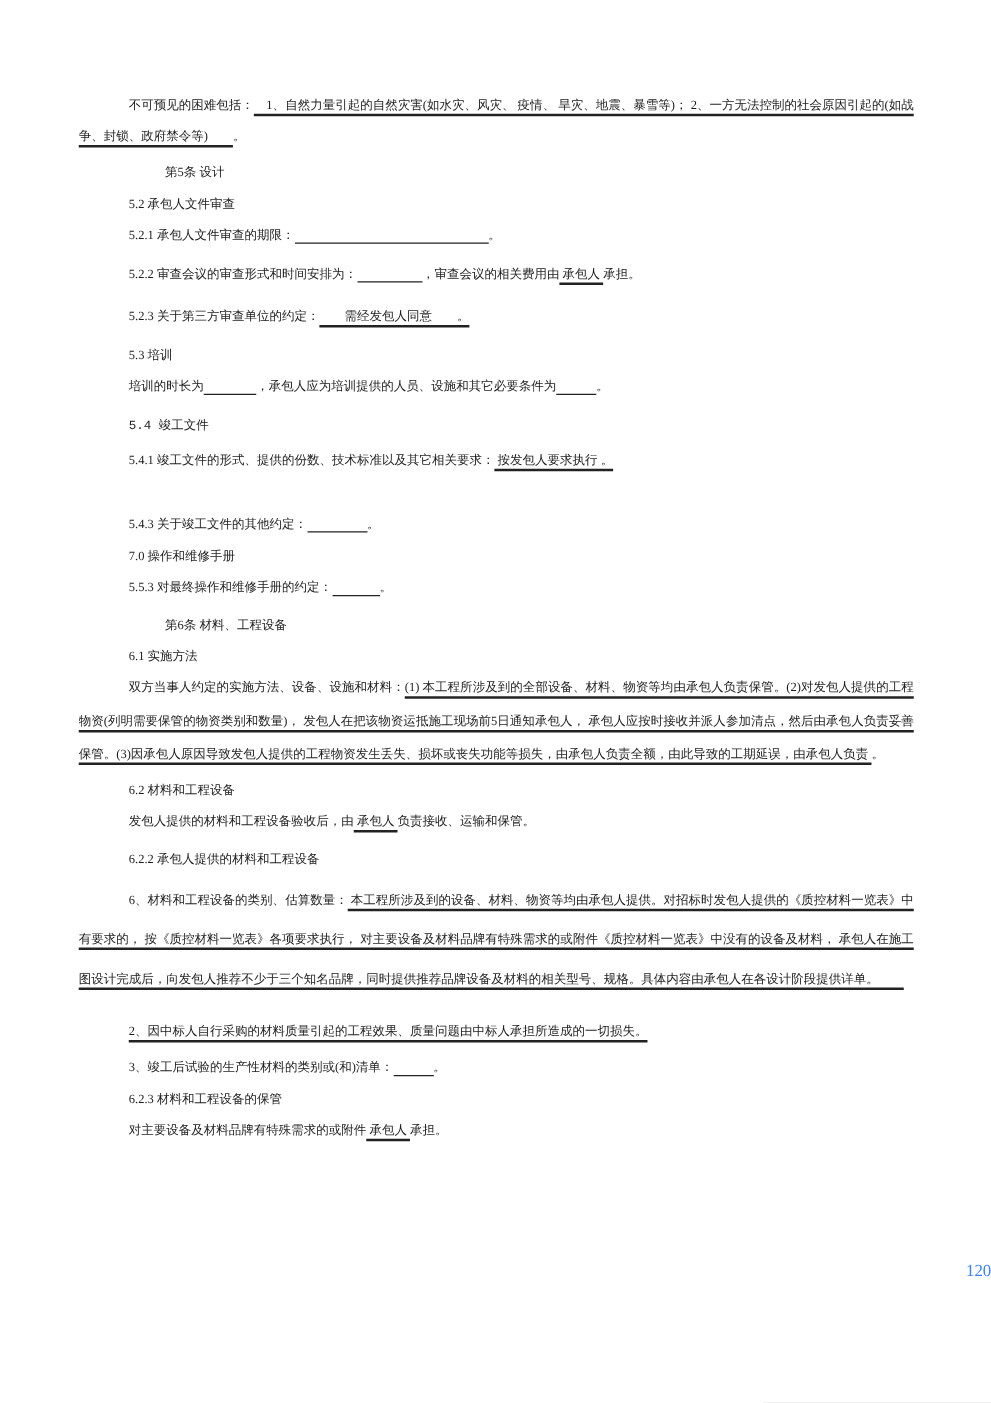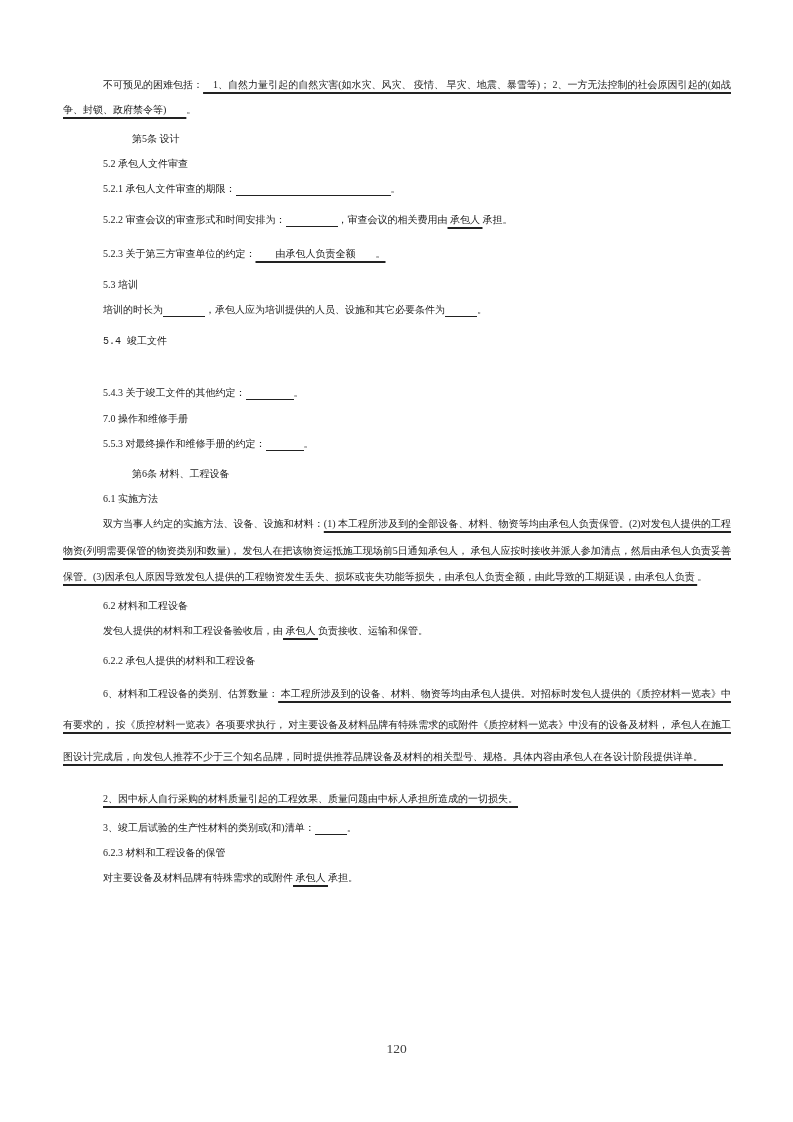--- a/index.html
+++ b/index.html
@@ -33,42 +33,43 @@
     text-decoration-color: #222;
   }
   p.para .blank {
     display: inline-block;
     height: 12px;
     border-bottom: 1.5px solid #222;
     vertical-align: -4px;
   }
   .footer {
     position: absolute;
-    top: 1041px;
+    top: 1009px;
     left: 0;
     width: 100%;
-    text-align: center;
+    text-align: right;
     font-size: 13.5px;
-    color: #404040;
+    color: #3b82f6;
   }
 </style>
 </head>
 <body>
 
 <div class="page">
   <div class="content" id="doc-content">
       <p class="para" style="text-indent: 40px;"><span class="plain">不可预见的困难包括：</span><span class="u">　1、自然力量引起的自然灾害(如水灾、风灾、 疫情、 旱灾、地震、暴雪等)； 2、一方无法控制的社会原因引起的(如战争、封锁、政府禁令等)　　</span><span class="plain">。</span></p>
       <p class="para" style="margin-top: 4px; text-indent: 69px;"><span class="plain">第5条 设计</span></p>
       <p class="para" style="text-indent: 40px;"><span class="plain">5.2 承包人文件审查</span></p>
       <p class="para" style="text-indent: 40px;"><span class="plain">5.2.1 承包人文件审查的期限：</span><span class="blank" style="width: 155px;"></span><span class="plain">。</span></p>
       <p class="para" style="margin-top: 6px; text-indent: 40px;"><span class="plain">5.2.2 审查会议的审查形式和时间安排为：</span><span class="blank" style="width: 52px;"></span><span class="plain">，审查会议的相关费用由</span><span class="u"> 承包人 </span><span class="plain"> 承担。</span></p>
-      <p class="para" style="margin-top: 9px; text-indent: 40px;"><span class="plain">5.2.3 关于第三方审查单位的约定：</span><span class="u">　　由承包人负责全额　　。</span></p>
+      <p class="para" style="margin-top: 9px; text-indent: 40px;"><span class="plain">5.2.3 关于第三方审查单位的约定：</span><span class="u">　　需经发包人同意　　。</span></p>
       <p class="para" style="margin-top: 6px; text-indent: 40px;"><span class="plain">5.3 培训</span></p>
       <p class="para" style="text-indent: 40px;"><span class="plain">培训的时长为</span><span class="blank" style="width: 42px;"></span><span class="plain">，承包人应为培训提供的人员、设施和其它必要条件为</span><span class="blank" style="width: 32px;"></span><span class="plain">。</span></p>
       <p class="para" style="margin-top: 7px; text-indent: 40px; font-family: Liberation Mono, monospace;"><span class="plain">5.4 竣工文件</span></p>
+      <p class="para" style="margin-top: 2px; text-indent: 40px;"><span class="plain">5.4.1 竣工文件的形式、提供的份数、技术标准以及其它相关要求：</span><span class="u"> 按发包人要求执行 。</span></p>
       <p class="para" style="margin-top: 26px; text-indent: 40px;"><span class="plain">5.4.3 关于竣工文件的其他约定：</span><span class="blank" style="width: 48px;"></span><span class="plain">。</span></p>
       <p class="para" style="margin-top: 1px; text-indent: 40px;"><span class="plain">7.0 操作和维修手册</span></p>
       <p class="para" style="text-indent: 40px;"><span class="plain">5.5.3 对最终操作和维修手册的约定：</span><span class="blank" style="width: 38px;"></span><span class="plain">。</span></p>
       <p class="para" style="margin-top: 5px; text-indent: 69px;"><span class="plain">第6条 材料、工程设备</span></p>
       <p class="para" style="text-indent: 40px;"><span class="plain">6.1 实施方法</span></p>
       <p class="para" style="line-height: 26.5px; text-indent: 40px;"><span class="plain">双方当事人约定的实施方法、设备、设施和材料：</span><span class="u">(1) 本工程所涉及到的全部设备、材料、物资等均由承包人负责保管。(2)对发包人提供的工程物资(列明需要保管的物资类别和数量)， 发包人在把该物资运抵施工现场前5日通知承包人， 承包人应按时接收并派人参加清点，然后由承包人负责妥善保管。(3)因承包人原因导致发包人提供的工程物资发生丢失、损坏或丧失功能等损失，由承包人负责全额，由此导致的工期延误，由承包人负责 </span><span class="plain">。</span></p>
       <p class="para" style="margin-top: 2px; text-indent: 40px;"><span class="plain">6.2 材料和工程设备</span></p>
       <p class="para" style="text-indent: 40px;"><span class="plain">发包人提供的材料和工程设备验收后，由</span><span class="u"> 承包人 </span><span class="plain">负责接收、运输和保管。</span></p>
       <p class="para" style="margin-top: 5px; text-indent: 40px;"><span class="plain">6.2.2 承包人提供的材料和工程设备</span></p>
       <p class="para" style="margin-top: 5px; line-height: 31.5px; text-indent: 40px;"><span class="plain">6、材料和工程设备的类别、估算数量：</span><span class="u"> 本工程所涉及到的设备、材料、物资等均由承包人提供。对招标时发包人提供的《质控材料一览表》中有要求的， 按《质控材料一览表》各项要求执行， 对主要设备及材料品牌有特殊需求的或附件《质控材料一览表》中没有的设备及材料， 承包人在施工图设计完成后，向发包人推荐不少于三个知名品牌，同时提供推荐品牌设备及材料的相关型号、规格。具体内容由承包人在各设计阶段提供详单。　　</span></p>

